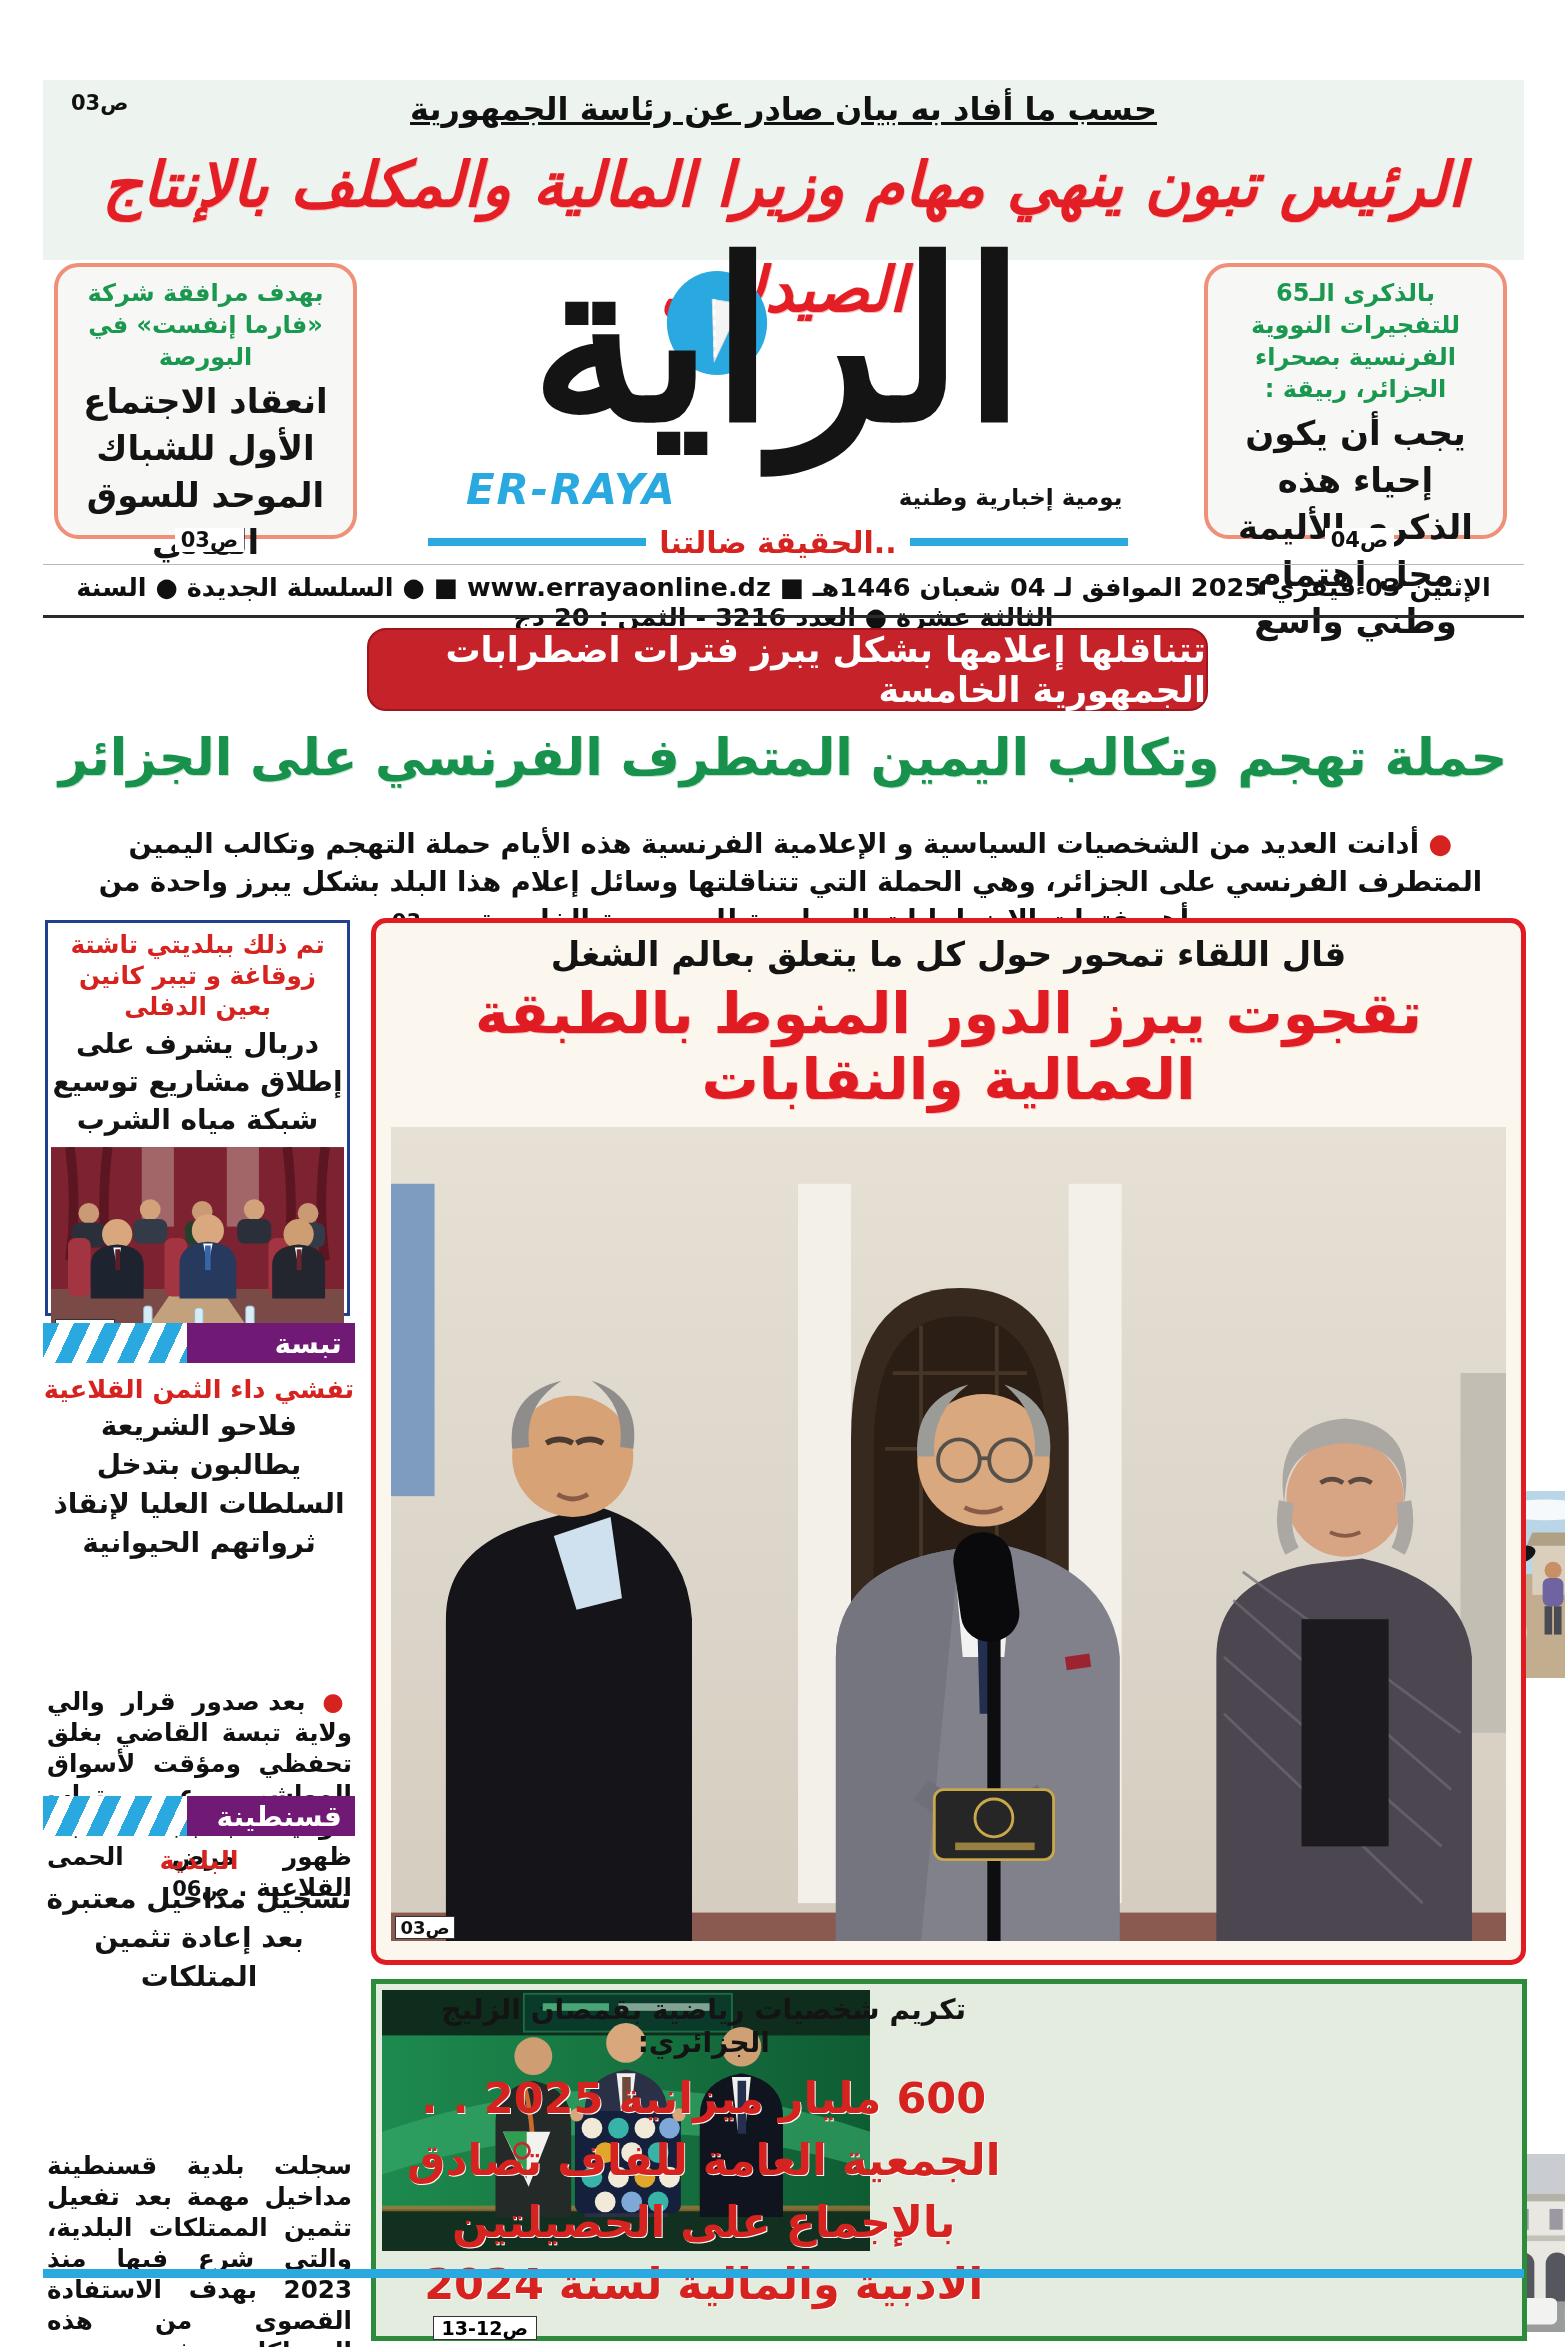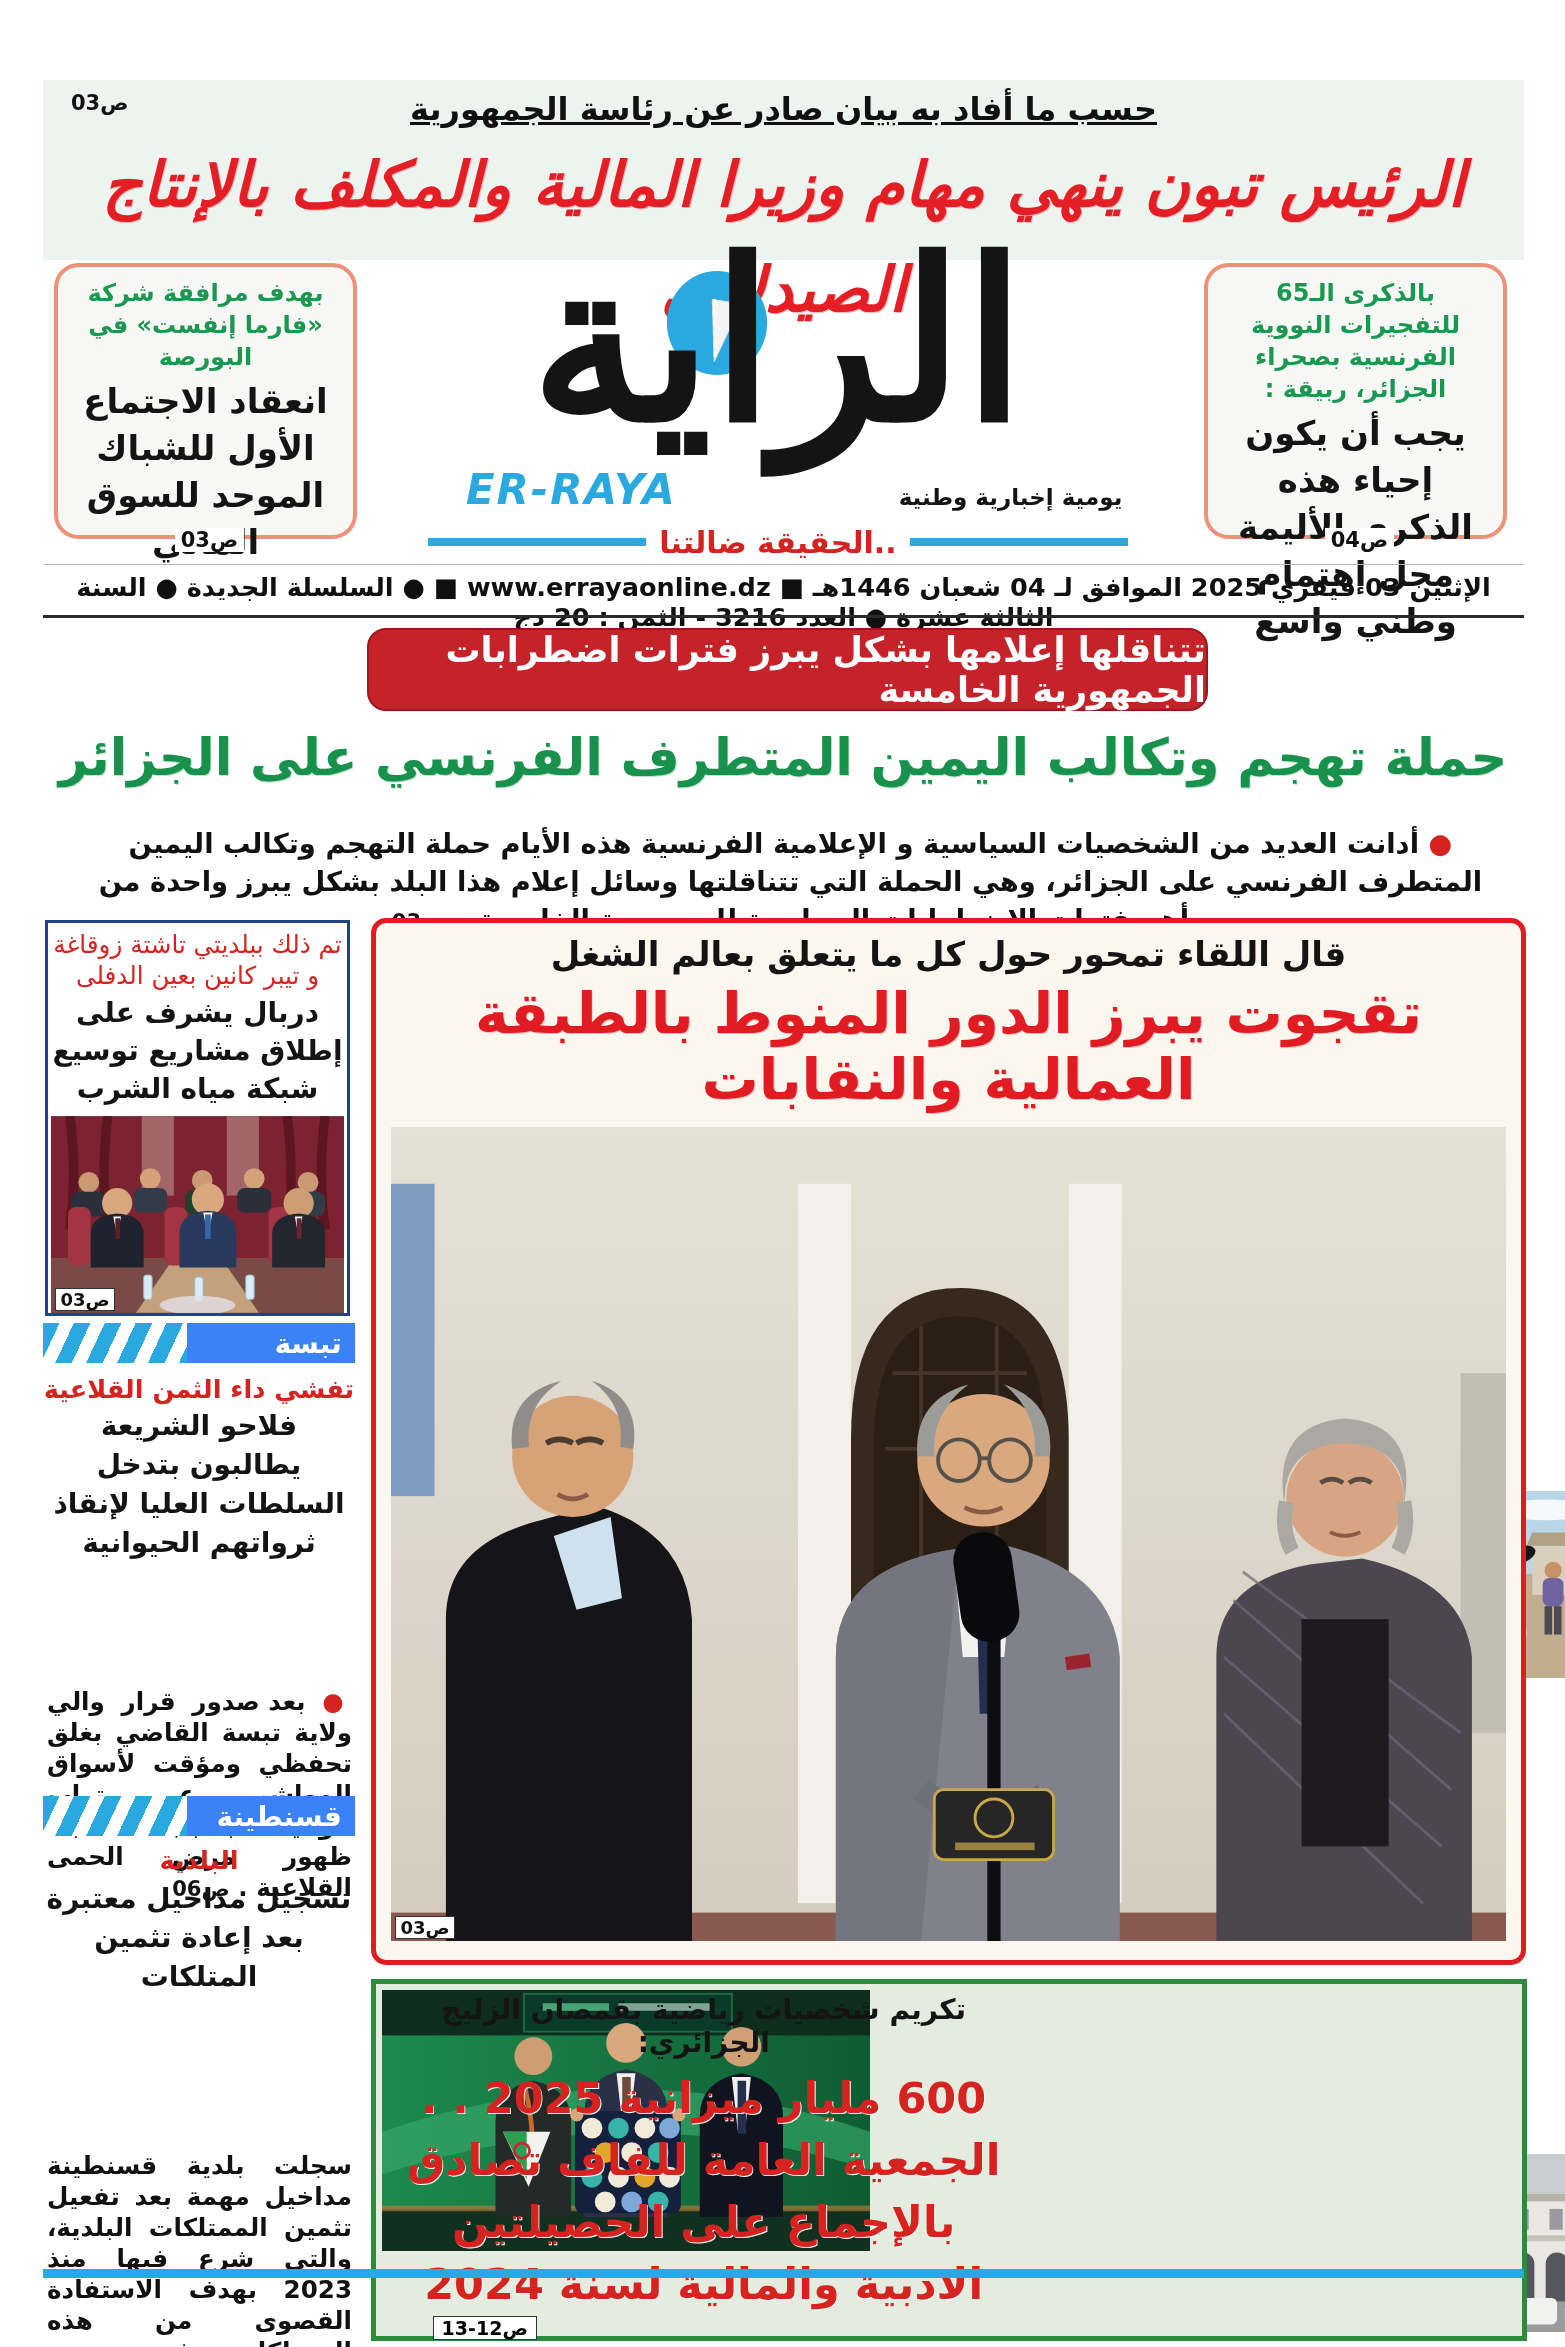--- a/index.html
+++ b/index.html
@@ -36,25 +36,25 @@
   
   .lead-banner{left:367px;top:628px;width:837px;height:79px;background:#c5222a;border:2.8px solid #9d161d;border-radius:19px;display:flex;align-items:center;justify-content:center;}
   .lead-banner span{color:#ffffff;font-size:35px;font-weight:bold;}
   .lead-headline{left:57px;top:728px;width:1452px;font-size:51px;font-weight:bold;color:#17914c;text-align:center;text-shadow:0.9px 0.9px 0 #bfe3cd;}
   .lead-par{left:95px;top:825px;width:1391px;font-size:27.4px;line-height:38px;font-weight:bold;color:#111;text-align:center;}
   .red-bullet{color:#d6231f;}
   .par-ref{font-size:21px;}
 
   
   .story1-box{left:45px;top:920px;width:305px;height:396px;border:3.8px solid #23408e;background:#ffffff;box-sizing:border-box;}
-  .s1-kicker{margin-top:5.7px;font-size:24.6px;line-height:31px;font-weight:normal;color:#d6231f;text-align:center;}
+  .s1-kicker{margin-top:5.7px;font-size:24.6px;line-height:31px;font-weight:bold;color:#d6231f;text-align:center;}
   .s1-headline{margin-top:3.8px;font-size:28px;line-height:38px;font-weight:bold;color:#141414;text-align:center;}
   .photo-frame{position:relative;overflow:hidden;background:#888;}
   .chip{position:absolute;left:3.8px;bottom:1.9px;background:#ffffff;border:0.9px solid #333;font-size:18px;font-weight:bold;color:#111;padding:0 4.7px;direction:rtl;}
-  .sec-header{left:43px;width:312px;height:40px;background:#3b82f6;overflow:hidden;}
+  .sec-header{left:43px;width:312px;height:40px;background:#701a75;overflow:hidden;}
   .sec-stripes{position:absolute;left:0;top:0;width:46%;height:100%;background:repeating-linear-gradient(115deg,#2aa9e0 0 15px,#ffffff 15px 28px);}
   .sec-label{position:absolute;right:13.2px;top:3.8px;color:#ffffff;font-size:28px;font-weight:bold;}
   .side-kicker{left:43px;width:312px;font-size:25.6px;font-weight:bold;color:#d6231f;text-align:center;}
   .side-headline{left:43px;width:312px;font-size:28px;line-height:39px;font-weight:bold;color:#141414;text-align:center;}
   .side-par{left:47px;width:305px;font-size:24.6px;line-height:31px;font-weight:bold;color:#111;text-align:justify;}
 
   
   .main-box{left:371px;top:918px;width:1155px;height:1047px;border:5.7px solid #e01b22;border-radius:15px;background:#fbf7ef;box-sizing:border-box;}
   .main-kicker{margin-top:11.4px;font-size:34px;font-weight:bold;color:#141414;text-align:center;}
   .main-headline{margin-top:5.7px;font-size:57px;font-weight:bold;color:#e01b22;text-align:center;text-shadow:0.9px 0.9px 0 #f3c1c1;}

